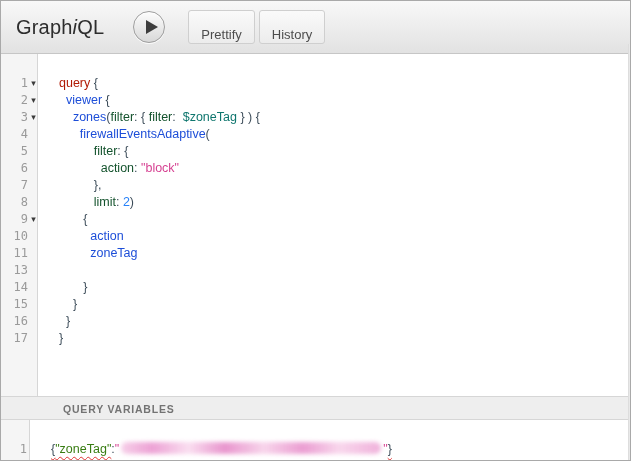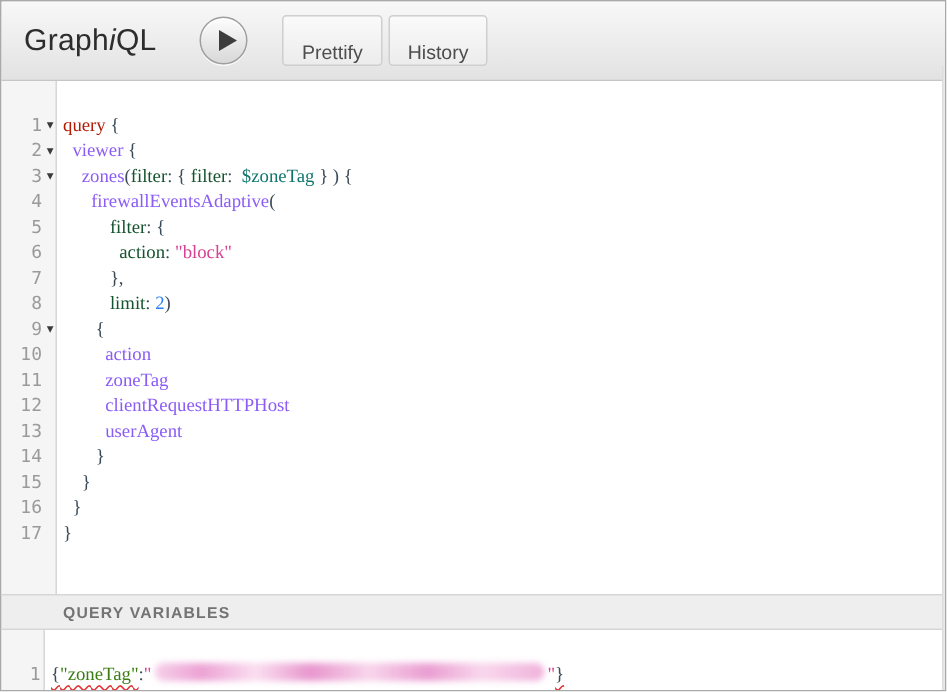--- a/index.html
+++ b/index.html
@@ -57,27 +57,27 @@
     flex:none; text-align:right; color:#9a9a9a;
     font-family:"DejaVu Sans Mono", monospace; font-size:12px;
   }
   .query-editor .line-number { width:27px; }
   .qv-editor .line-number { width:26px; }
   .fold-cell {
     flex:1; text-align:center; color:#3a3a3a; font-size:9px; line-height:17px;
     cursor:pointer; overflow:hidden;
   }
   pre.code-text {
-    font-family:Liberation Serif, serif;
+    font-family:Liberation Sans, sans-serif;
     font-size:12.5px; line-height:17px; white-space:pre;
-    padding-left:3px; cursor:text;
+    padding-left:20px; cursor:text;
   }
   
   .tok-kw   { color:#B11A04; }
-  .tok-fld  { color:#8b5cf6;text-align:right; }
+  .tok-fld  { color:#1d4ed8;text-align:right; }
   .tok-attr { color:#14532d; }
   .tok-str  { color:#D64292; }
   .tok-num  { color:#2882F9; }
   .tok-var  { color:#0f766e; }
   .tok-pun  { color:rgba(23,42,58,0.85); }
   .tok-varname { color:#397D13; }
   .tok-err {
     text-decoration:underline wavy #e03434 1px;
     text-underline-offset:2.5px;
   }
@@ -87,21 +87,21 @@
     background:linear-gradient(90deg,
       rgba(240,170,215,.55), rgba(233,145,205,.85) 12%, rgba(246,195,228,.55) 26%,
       rgba(230,138,200,.9) 40%, rgba(243,185,222,.6) 55%, rgba(231,140,202,.85) 70%,
       rgba(244,188,224,.6) 84%, rgba(236,158,210,.8));
     filter:blur(2px);
   }
   
   .qv-header {
     height:24px; line-height:22px; background:#eeeeee;
     border-top:1px solid #d6d6d6; border-bottom:1px solid #d6d6d6;
-    padding-left:41px; cursor:row-resize;
+    padding-left:62px; cursor:row-resize;
   }
   .qv-title {
     font-size:10.5px; font-weight:bold; color:#737373;
     letter-spacing:0.8px; text-transform:uppercase;
   }
   .right-edge {
     position:absolute; right:0; top:43px; bottom:0; width:2px;
     background:#e9e9e9; border-left:1px solid #dddddd;
   }
 </style>
@@ -194,31 +194,23 @@
         </div>
         <div class="code-row">
           <div class="gutter-cell">
             <span class="line-number">11</span>
             <span class="fold-cell"></span>
           </div>
           <pre class="code-text"><span class="tok-pun">         </span><span class="tok-fld">zoneTag</span></pre>
         </div>
         <div class="code-row">
           <div class="gutter-cell">
-            <span class="line-number">12</span>
-            <span class="fold-cell"></span>
-          </div>
-          <pre class="code-text"><span class="tok-pun">         </span><span class="tok-fld">clientRequestHTTPHost</span></pre>
-        </div>
-        <div class="code-row">
-          <div class="gutter-cell">
             <span class="line-number">13</span>
             <span class="fold-cell"></span>
           </div>
-          <pre class="code-text"><span class="tok-pun">         </span><span class="tok-fld">userAgent</span></pre>
         </div>
         <div class="code-row">
           <div class="gutter-cell">
             <span class="line-number">14</span>
             <span class="fold-cell"></span>
           </div>
           <pre class="code-text"><span class="tok-pun">       </span><span class="tok-pun">}</span></pre>
         </div>
         <div class="code-row">
           <div class="gutter-cell">

